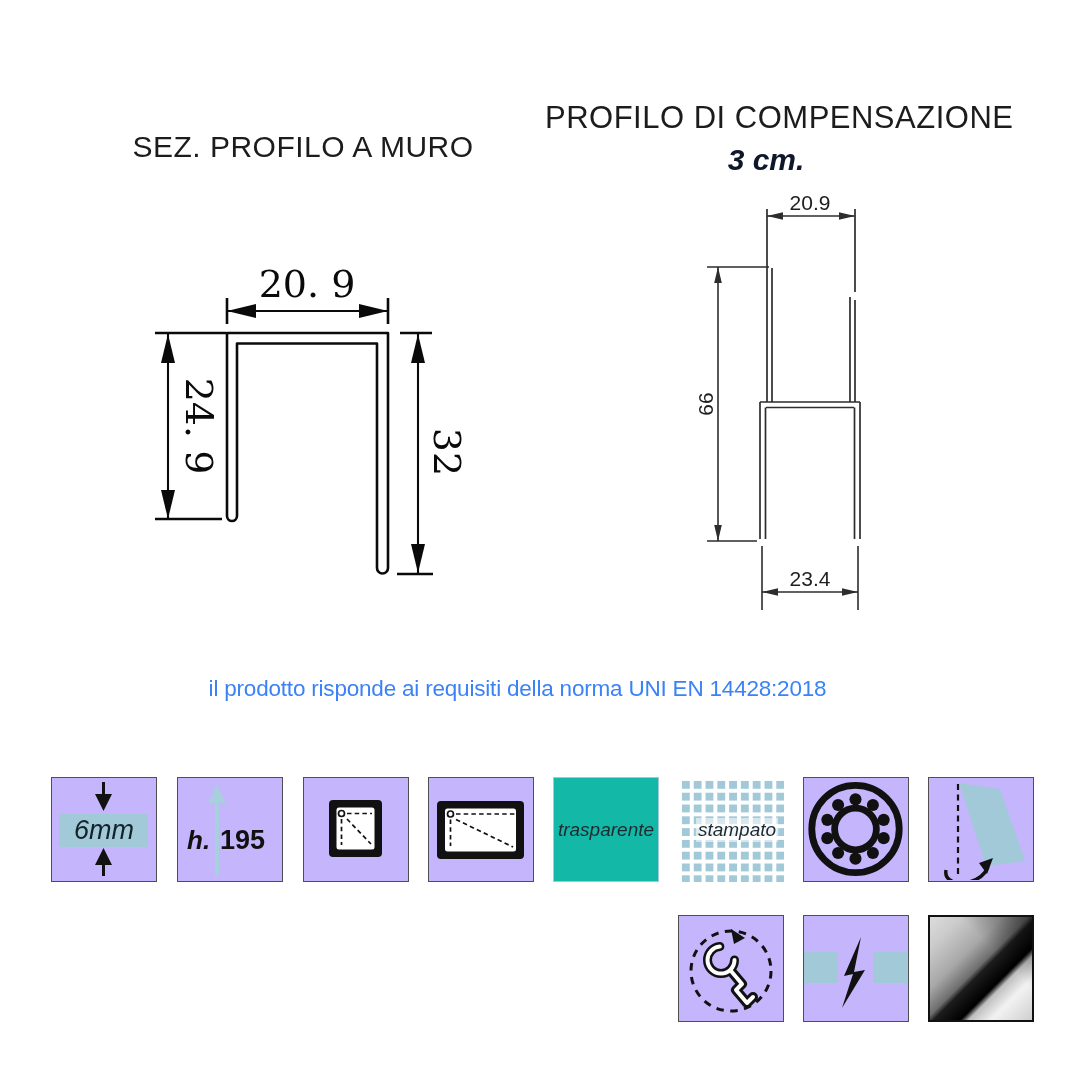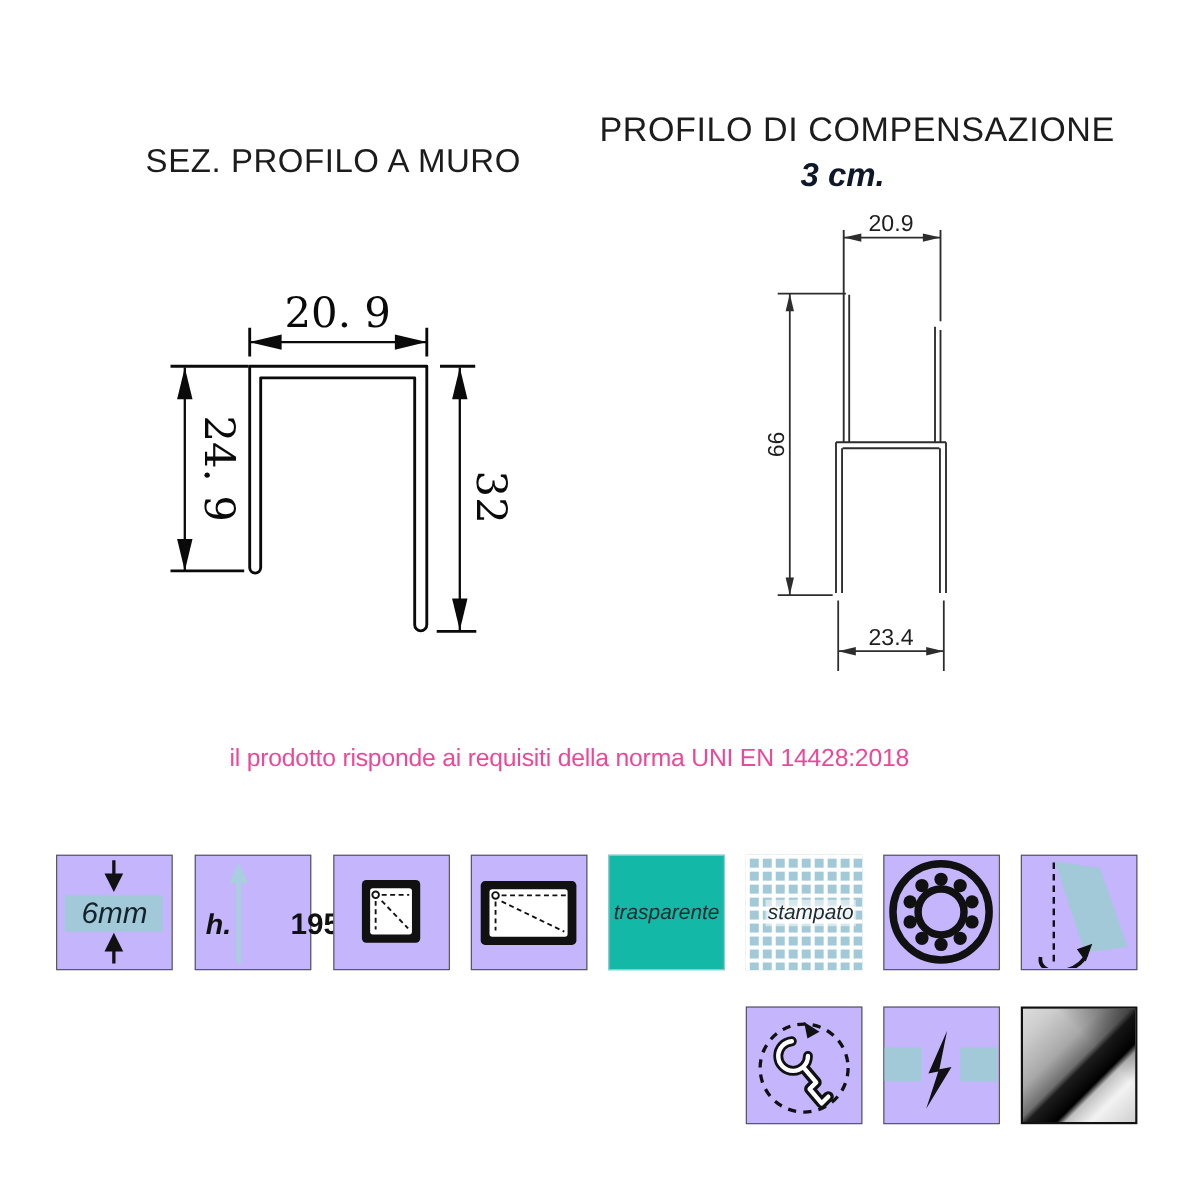--- a/index.html
+++ b/index.html
@@ -10,21 +10,21 @@
   .abs{position:absolute;}
   .title{
     color:#1c1c1c;font-size:30px;letter-spacing:.5px;font-weight:400;
     text-align:center;white-space:nowrap;
   }
   #left-title{left:113px;top:130px;width:380px;}
   #right-title{left:545px;top:100px;width:450px;font-size:31px;}
   #right-subtitle{left:666px;top:143px;width:200px;text-align:center;
     font-size:30px;font-weight:700;font-style:italic;color:#0f172a;}
   #compliance{left:185px;top:676px;width:665px;text-align:center;
-    font-size:22.5px;letter-spacing:-0.2px;color:#ec4899;white-space:nowrap;}
+    font-size:22.5px;letter-spacing:-0.2px;color:#3b82f6;white-space:nowrap;}
   #drawing-layer{left:0;top:0;}
   .serifdim{font-family:"DejaVu Serif",serif;font-size:38px;fill:#0a0a0a;}
   .sansdim{font-family:"Liberation Sans",sans-serif;font-size:21px;fill:#1e1e1e;}
   
   .ibox{position:absolute;width:106px;height:105px;background:#c4b5fd;
     border:1.5px solid #4f4f4f;box-sizing:border-box;}
   .ibox svg{position:absolute;left:0;top:0;}
   .row2{height:107px;}
   .bluefill{background:#14b8a6;border:1px solid #a2c9d8;}
   .icon-stampato{
@@ -34,21 +34,21 @@
     background-size:11.8px 11.8px;}
   .glasslabel{position:absolute;left:0;top:0;width:100%;height:100%;
     display:flex;align-items:center;justify-content:center;
     font-style:italic;font-size:19px;color:#1d2b31;}
   .halo{ text-shadow:0 0 3px #fff,0 0 5px #fff,0 0 7px #fff;
     background:rgba(255,255,255,.55);padding:1px 2px;margin-left:12px;}
   #lbl-6mm{position:absolute;left:0;top:36px;width:100%;height:33px;
     line-height:33px;text-align:center;font-style:italic;font-size:27px;color:#14232b;}
   #lbl-h{position:absolute;left:9px;top:47px;font-size:26px;font-weight:700;
     font-style:italic;color:#111;}
-  #lbl-195{position:absolute;left:42px;top:47px;font-size:27px;font-weight:700;color:#111;padding-left:44px;}
+  #lbl-195{position:absolute;left:42px;top:47px;font-size:27px;font-weight:700;color:#111;}
   #icon-chrome{
     border:2.5px solid #111;
     background:
       linear-gradient(225deg,rgba(0,0,0,.45) 0%,rgba(0,0,0,0) 35%),
       linear-gradient(135deg,#dcdcdc 0%,#cccccc 15%,#a8a8a8 35%,#6e6e6e 48%,
         #1c1c1c 52%,#000 65%,#bfbfbf 69%,#f2f2f2 80%,#cfcfcf 100%);}
 </style>
 </head>
 <body>
 

